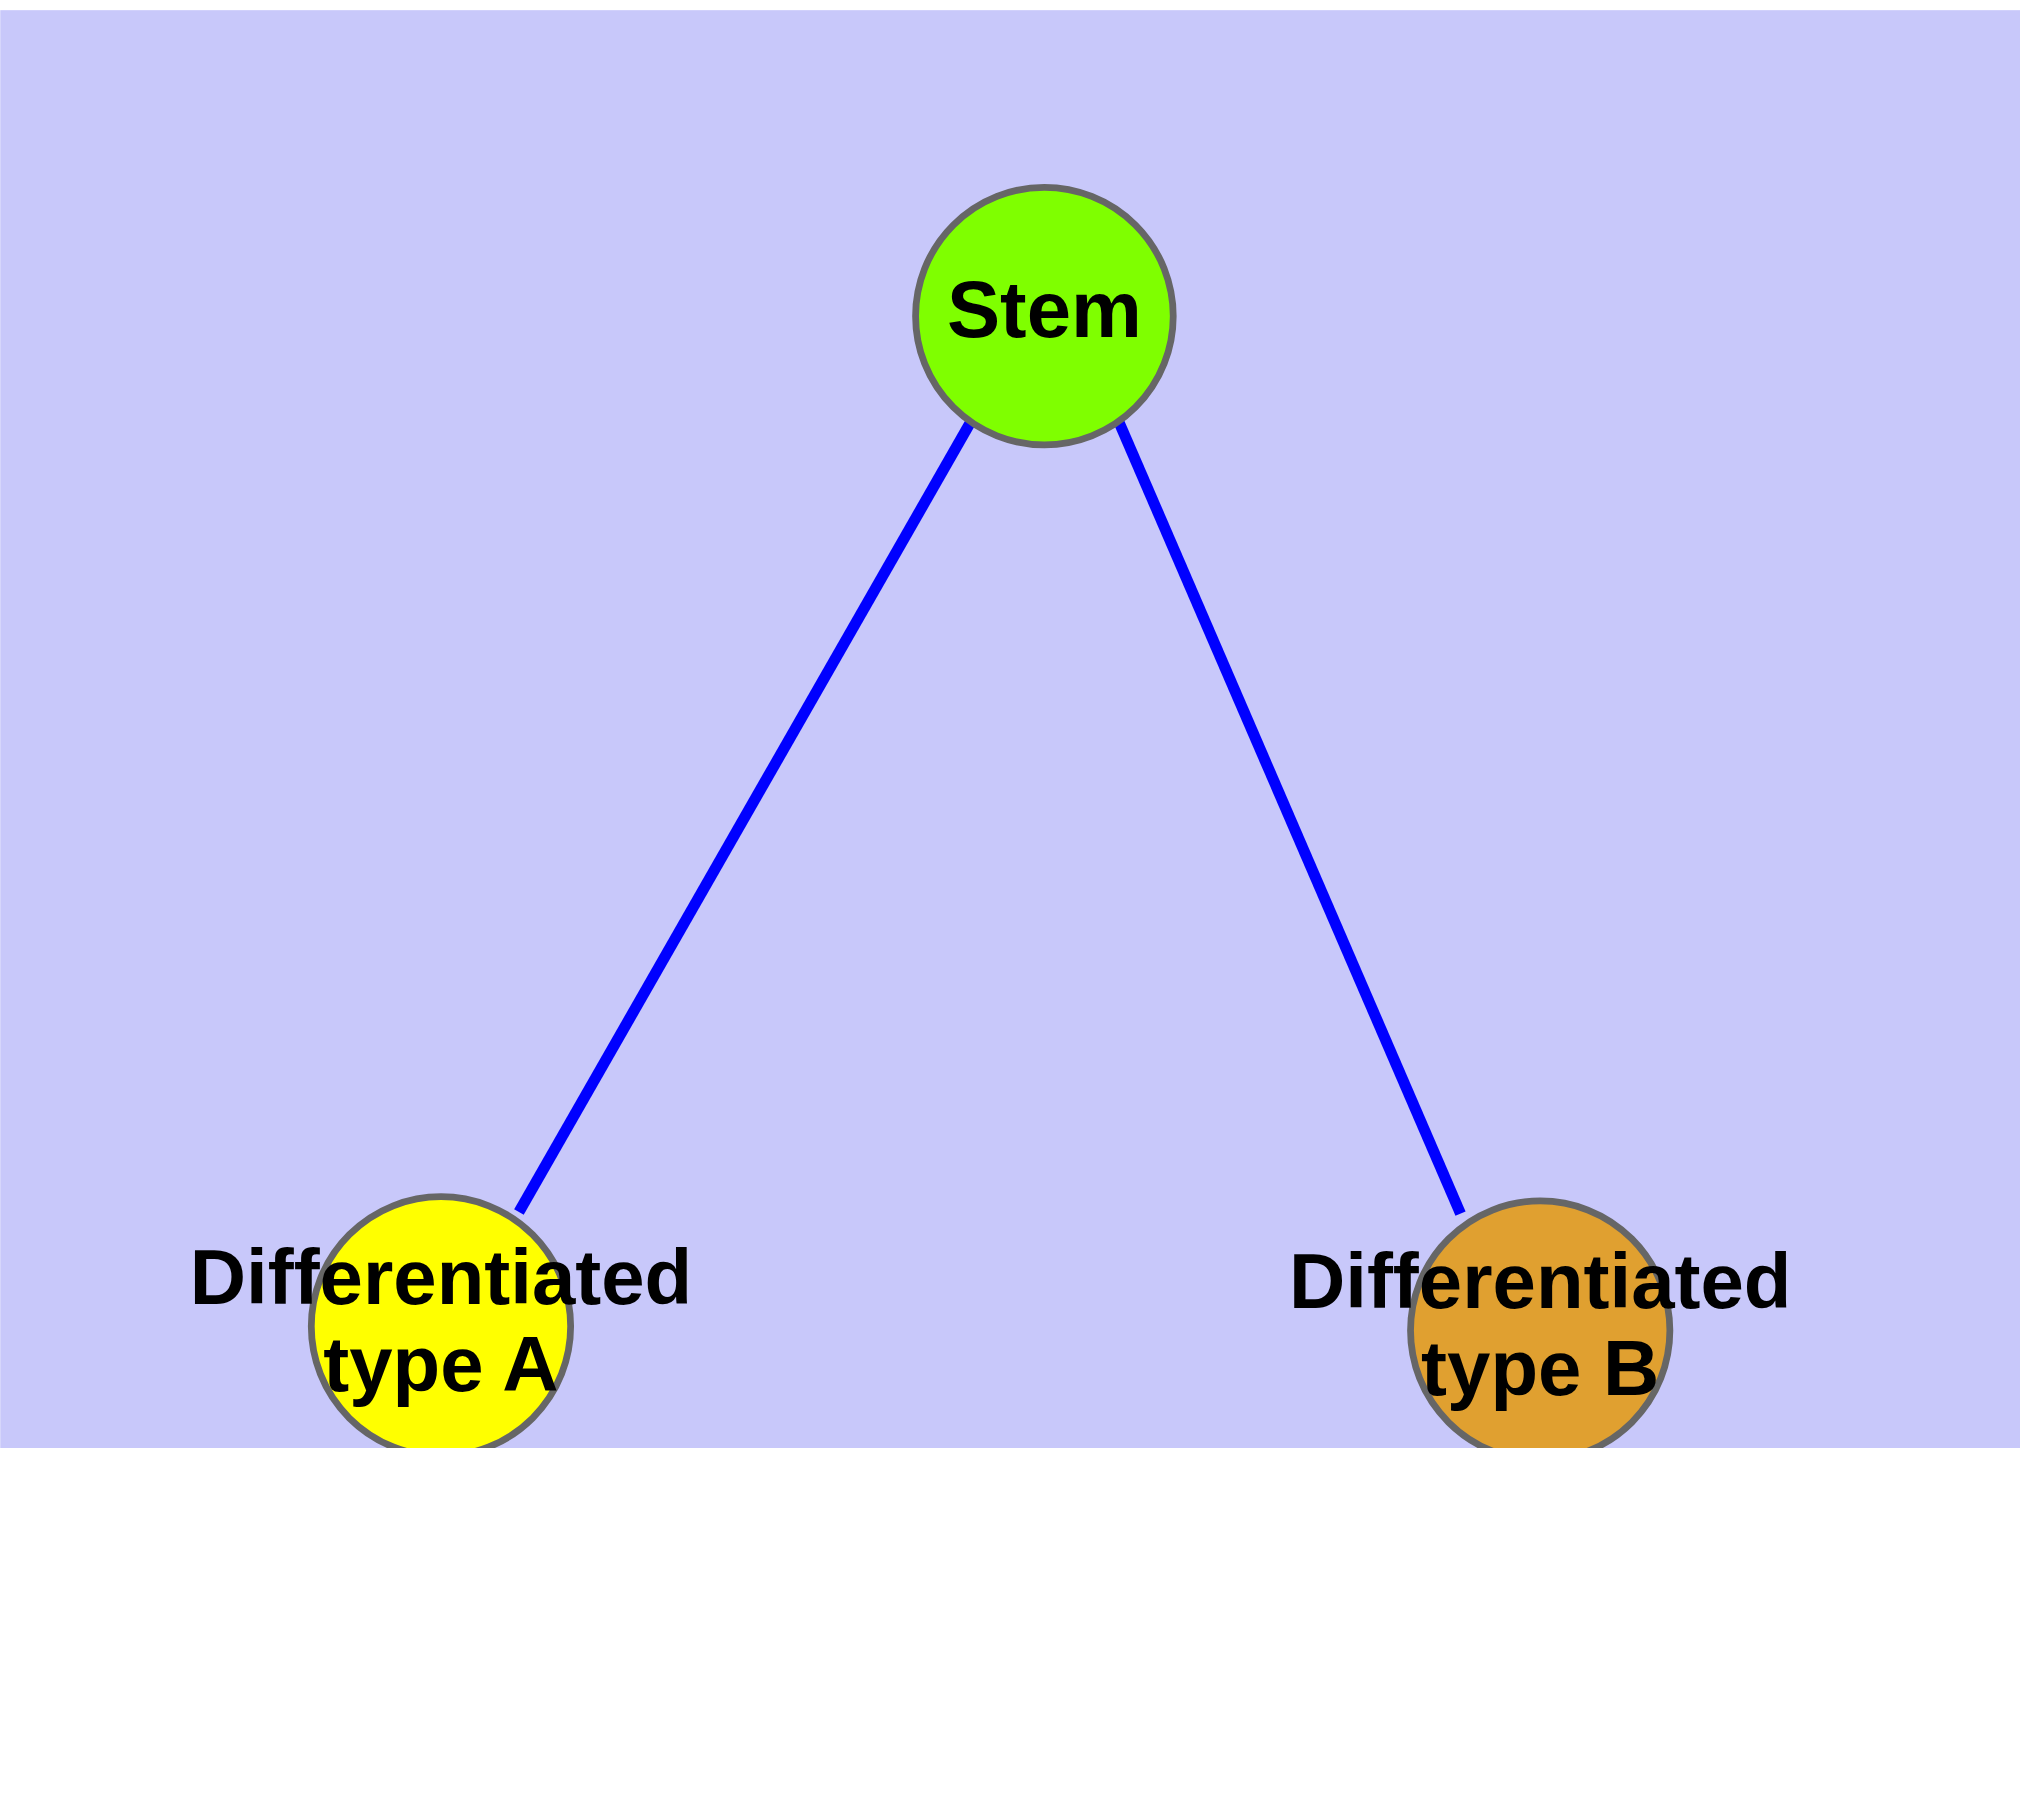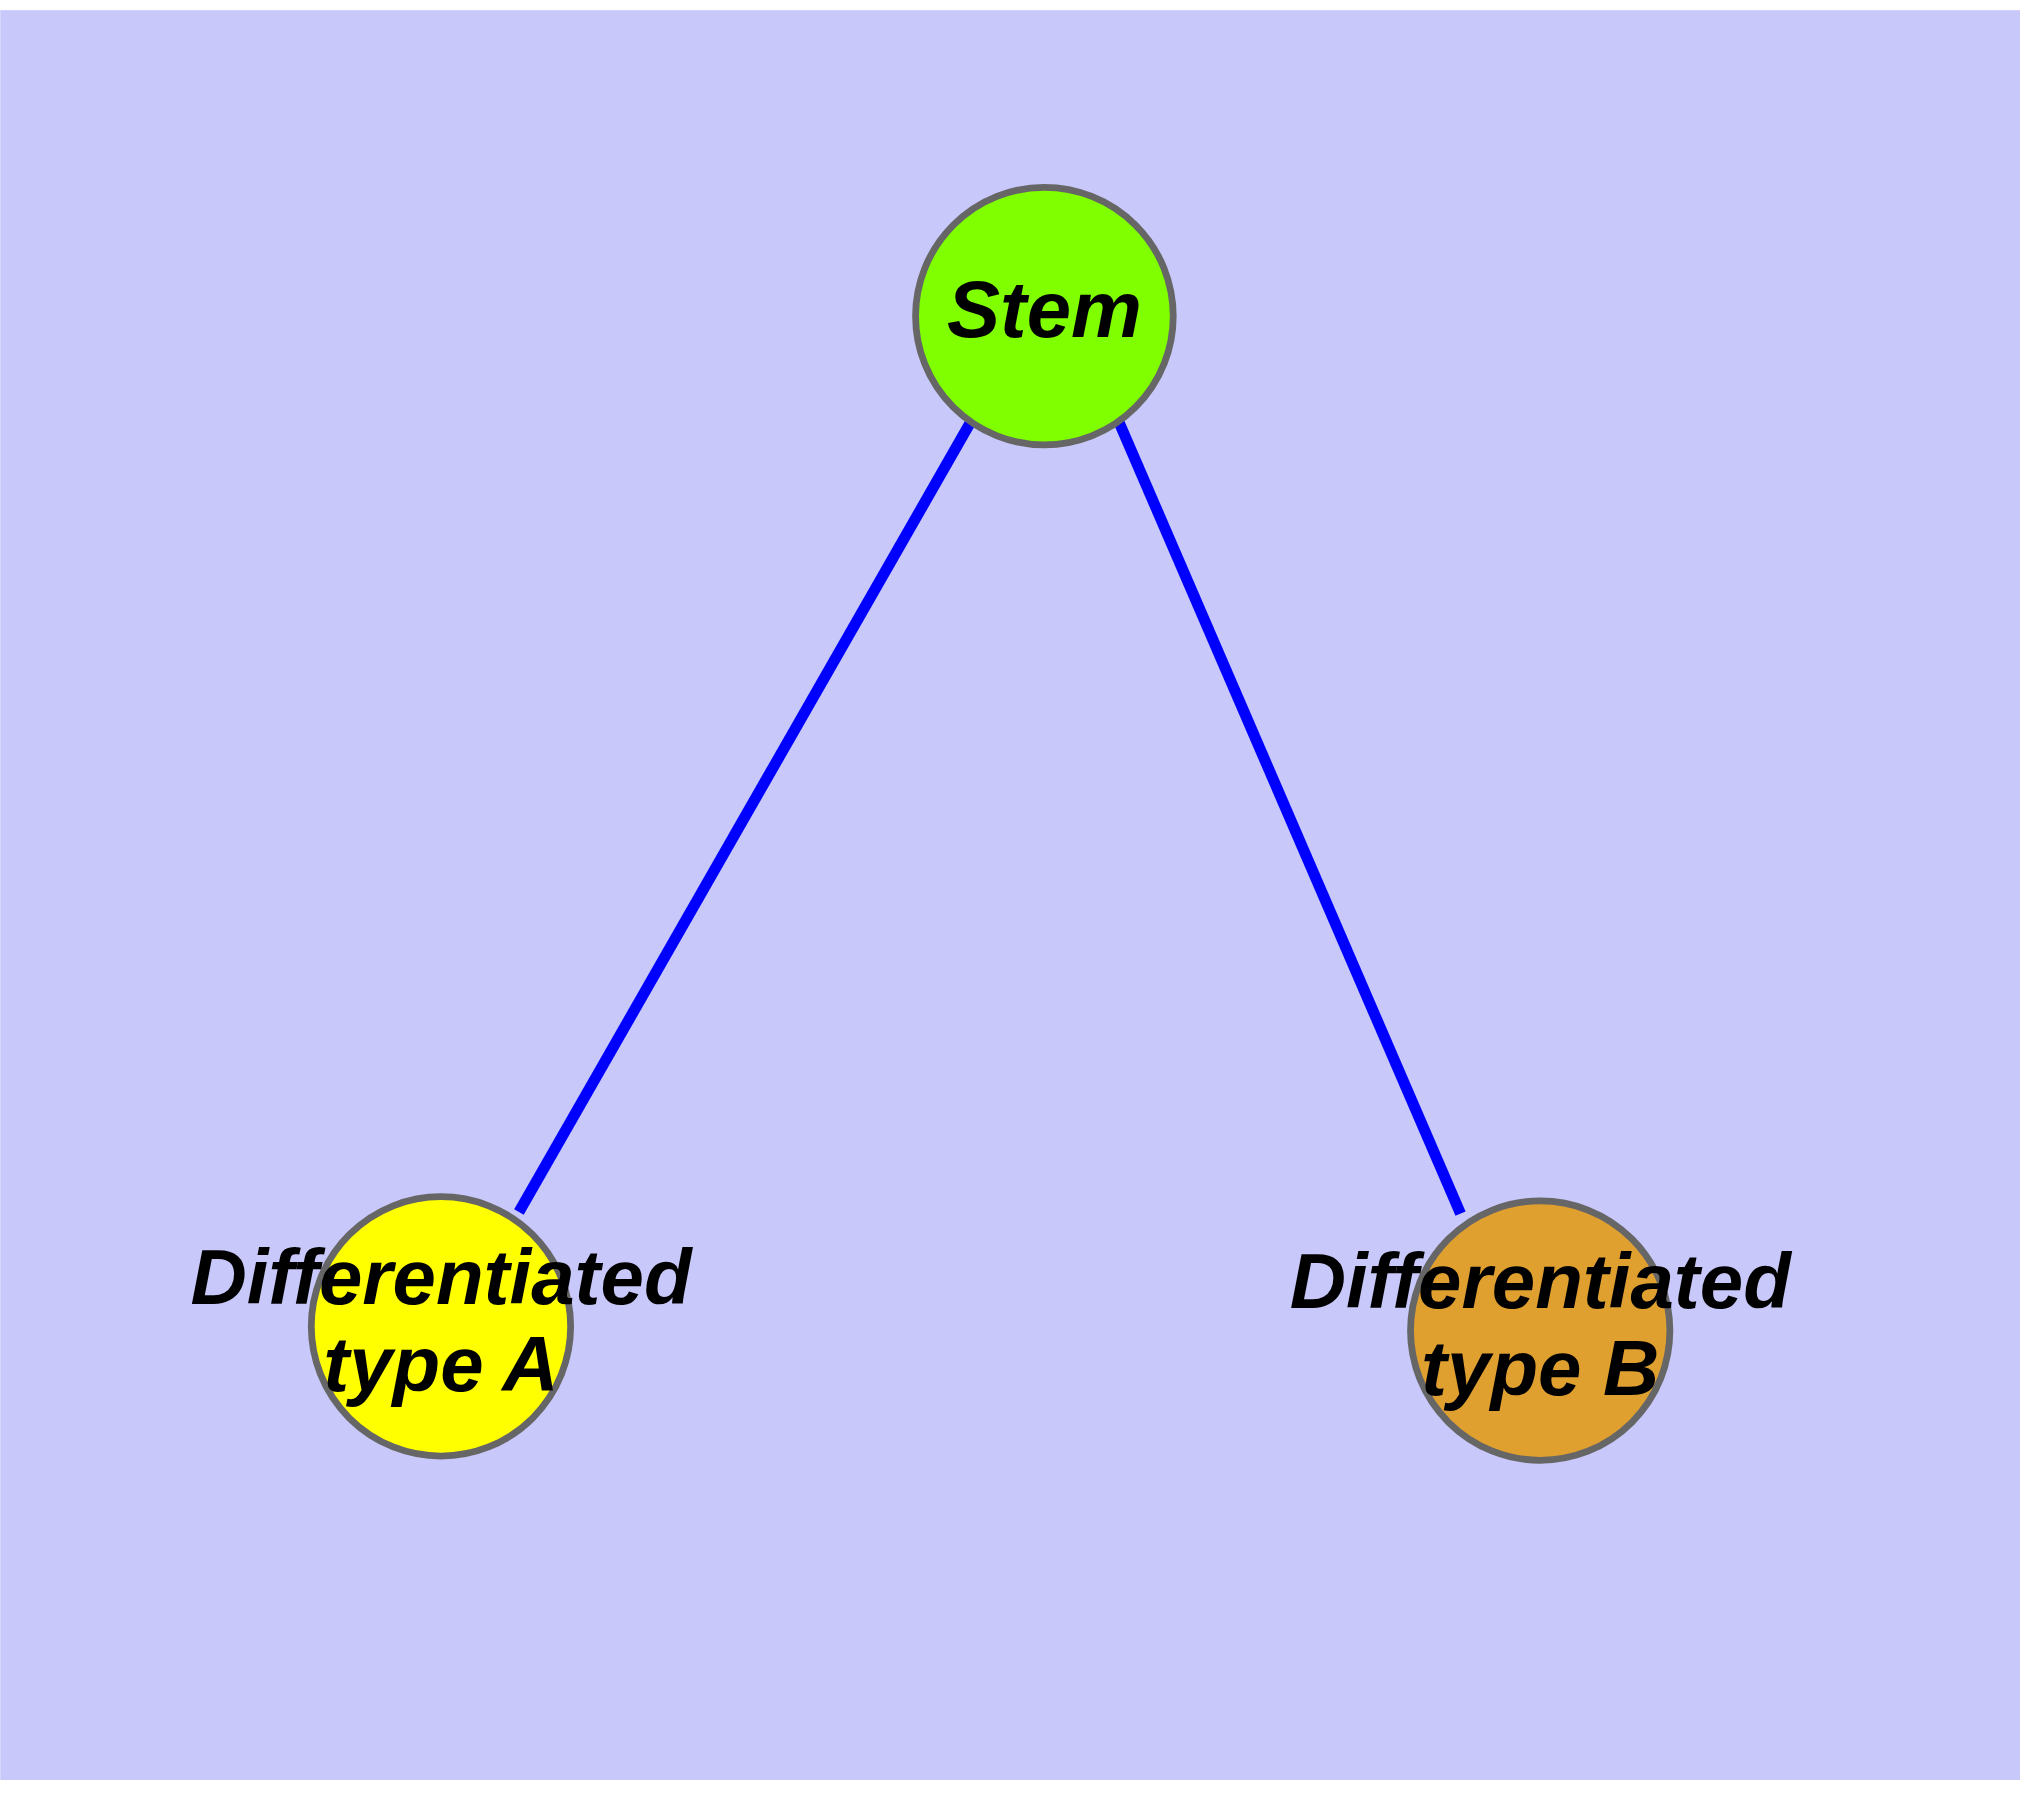--- a/index.html
+++ b/index.html
@@ -3,24 +3,23 @@
 <meta charset="utf-8">
 <style>
   html, body {
     margin: 0;
     padding: 0;
     background: #ffffff;
   }
   #canvas {
     position: relative;
     width: 2021px;
-    height: 1780px;
+    height: 1448px;
     overflow: hidden;
     font-family: "Liberation Sans", sans-serif;
-    font-style: italic;
   }
   #graph-svg {
     position: absolute;
     left: 0;
     top: 0;
     width: 2021px;
     height: 1812px;
     display: block;
   }
   .node-label {

